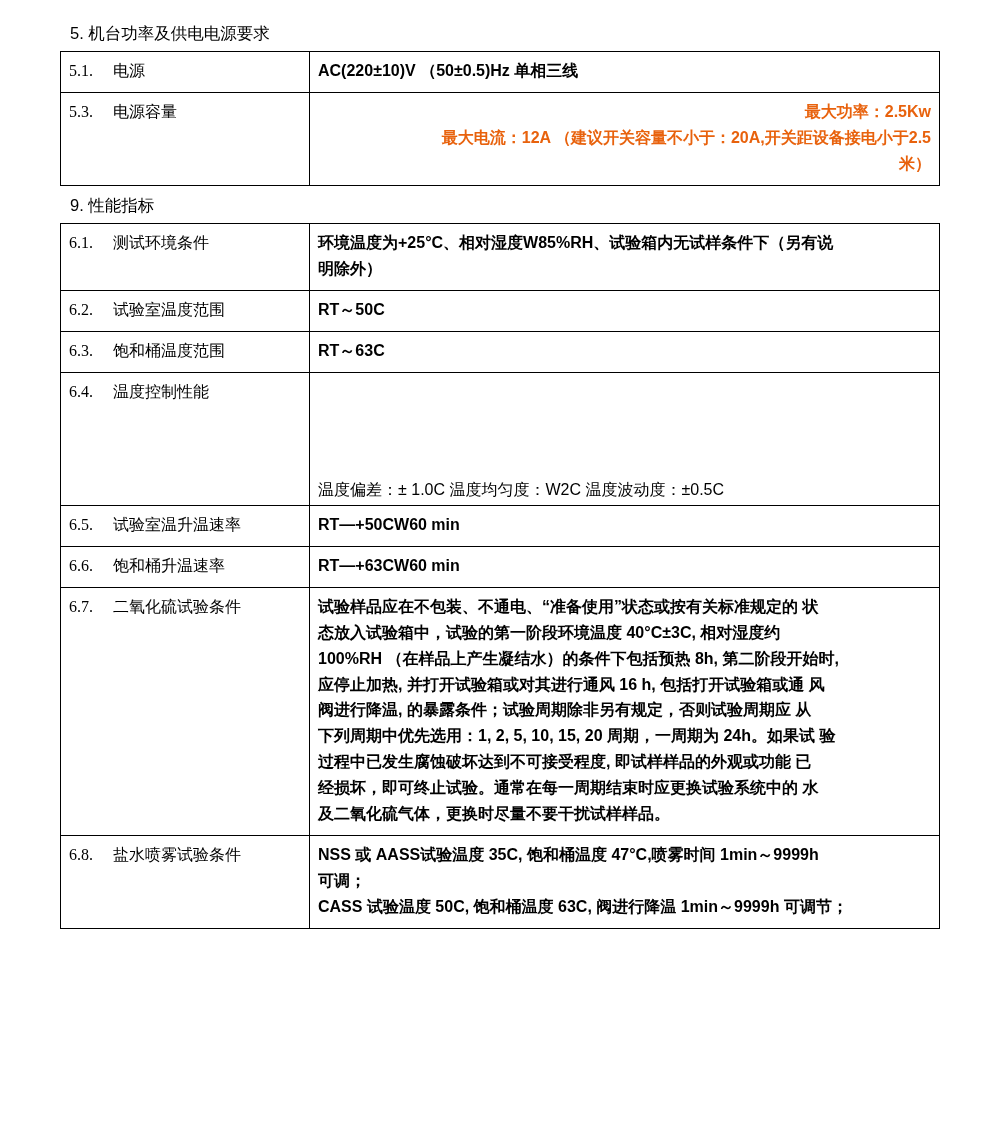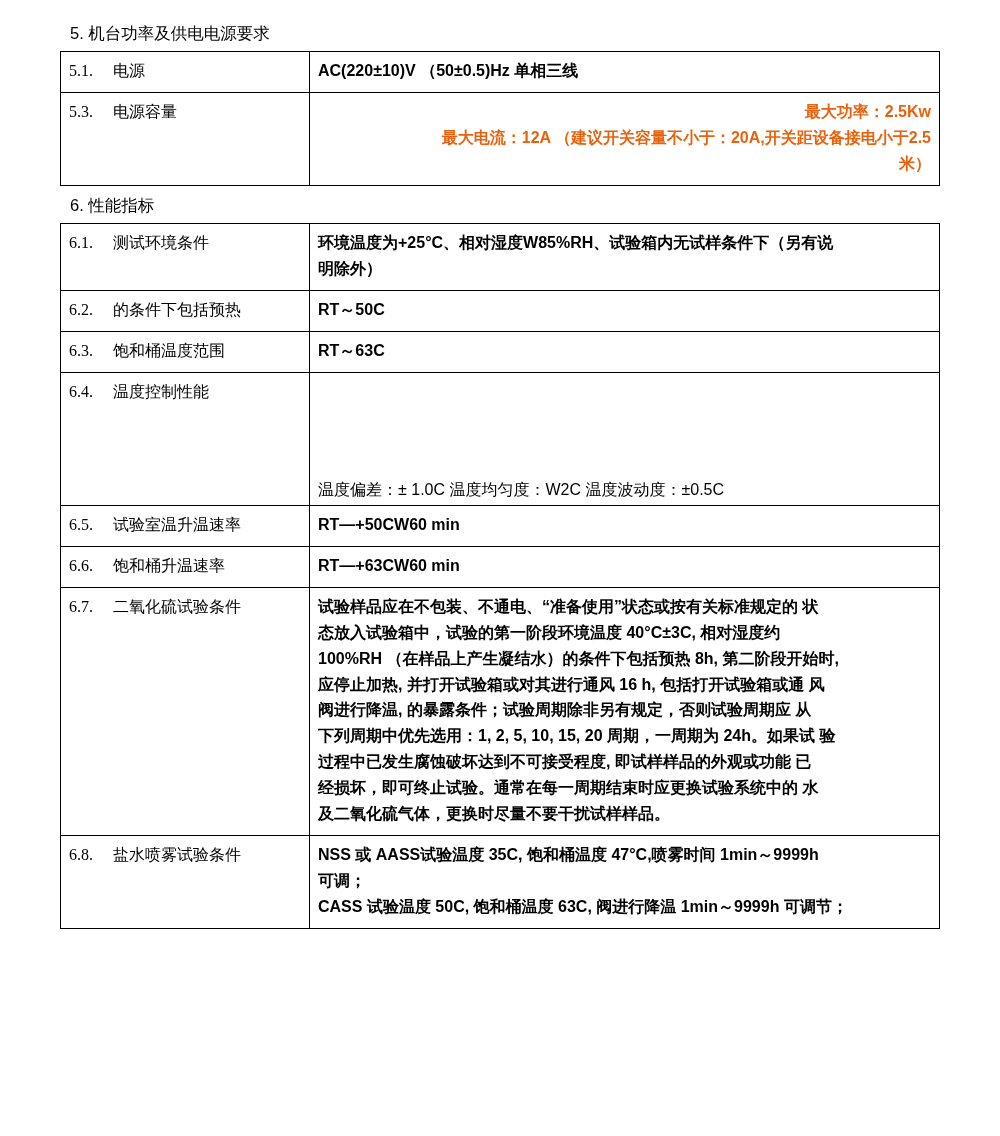--- a/index.html
+++ b/index.html
@@ -93,35 +93,35 @@
         </td>
         <td class="value">
           <span class="line orange">最大功率：2.5Kw</span>
           <span class="line orange">最大电流：12A （建议开关容量不小于：20A,开关距设备接电小于2.5</span>
           <span class="line orange">米）</span>
         </td>
       </tr>
     </tbody>
   </table>
 
-  <div class="section-heading"> 6. 性能指标</div>
+  <div class="section-heading"> 9. 性能指标</div>
   <table class="spec">
     <tbody>
       <tr>
         <td class="label">
           <span class="num">6.1.</span><span>测试环境条件</span>
         </td>
         <td class="value">
           <span class="line">环境温度为+25°C、相对湿度W85%RH、试验箱内无试样条件下（另有说</span>
           <span class="line">明除外）</span>
         </td>
       </tr>
       <tr>
         <td class="label">
-          <span class="num">6.2.</span><span>的条件下包括预热</span>
+          <span class="num">6.2.</span><span>试验室温度范围</span>
         </td>
         <td class="value">
           <span class="line">RT～50C</span>
         </td>
       </tr>
       <tr>
         <td class="label">
           <span class="num">6.3.</span><span>饱和桶温度范围</span>
         </td>
         <td class="value">

